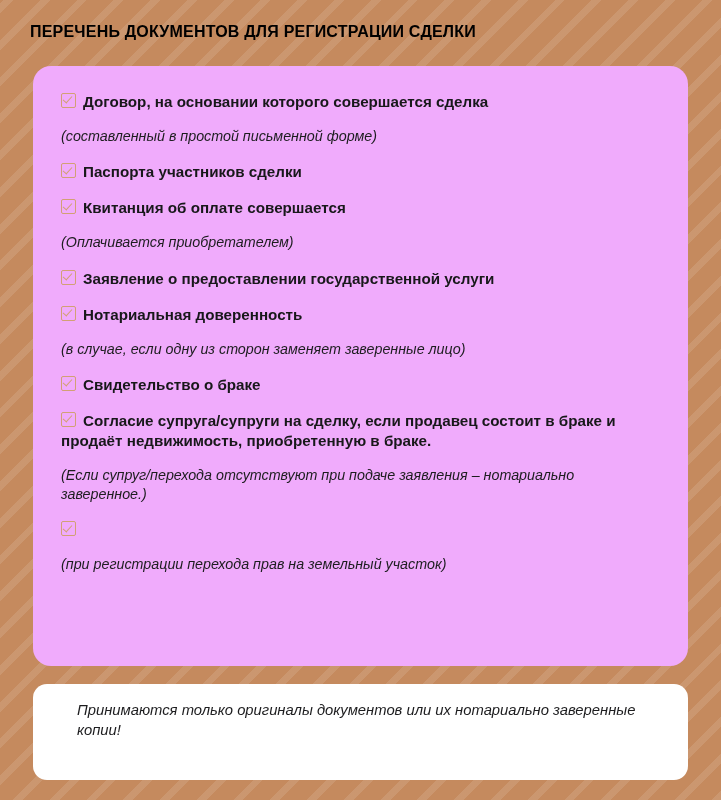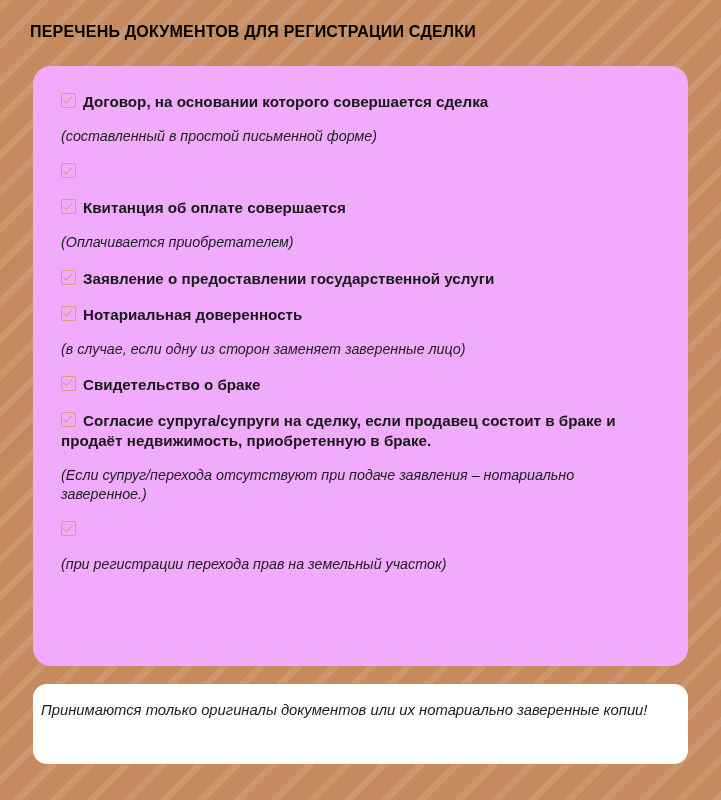--- a/index.html
+++ b/index.html
@@ -97,25 +97,25 @@
     font-style: italic;
     color: #1d1d1f;
     line-height: 1.34;
     margin-top: 15px;
   }
   .footer-card {
     position: absolute;
     left: 33px;
     top: 684px;
     width: 655px;
-    height: 80px;
+    height: 96px;
     background: #ffffff;
     border-radius: 14px;
     box-sizing: border-box;
-    padding: 16px 8px;
+    padding: 16px 44px;
   }
   .footer-text {
     font-size: 14.8px;
     font-style: italic;
     color: #1d1d1f;
     line-height: 1.38;
   }
 </style>
 </head>
 <body>
@@ -130,21 +130,21 @@
 
       <div class="item">
         <div class="item-main">
           <span class="check"></span><span>Договор, на основании которого совершается сделка</span>
         </div>
         <div class="item-note">(составленный в простой письменной форме)</div>
       </div>
 
       <div class="item">
         <div class="item-main">
-          <span class="check"></span>
+          <span class="check"></span><span>Паспорта участников сделки</span>
         </div>
       </div>
 
       <div class="item">
         <div class="item-main">
           <span class="check"></span><span>Квитанция об оплате совершается</span>
         </div>
         <div class="item-note">(Оплачивается приобретателем)</div>
       </div>
 

